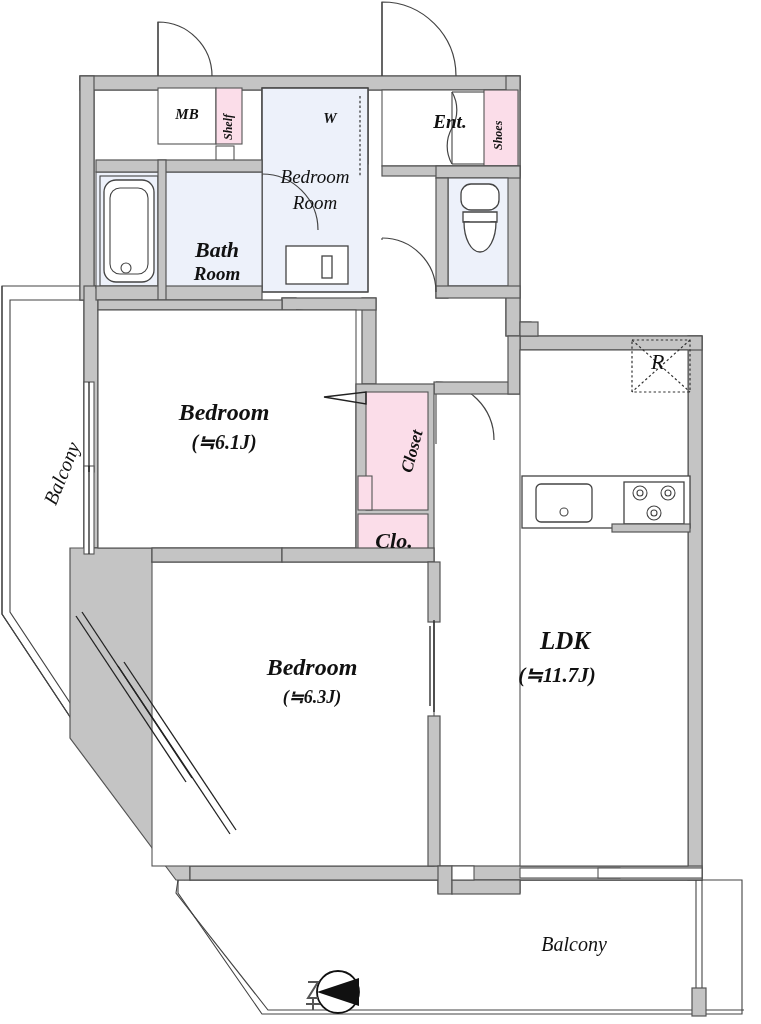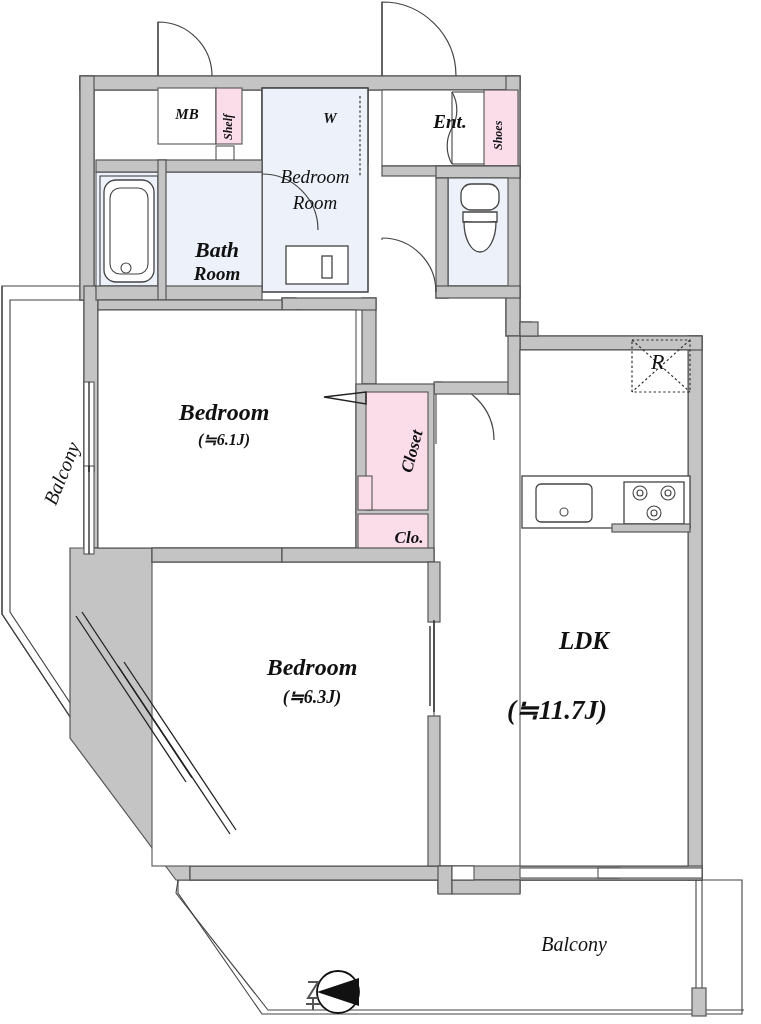--- a/index.html
+++ b/index.html
@@ -235,30 +235,30 @@
 <div class="lbl room-name ctr" style="left:450px;top:112px;font-size:19px;">Ent.</div>
 <div class="lbl tiny" style="left:492px;top:150px;transform:rotate(-90deg);transform-origin:left top;">Shoes</div>
 
 <div class="lbl ctr" style="left:315px;top:167px;font-size:19px;">Bedroom</div>
 <div class="lbl ctr" style="left:315px;top:193px;font-size:19px;">Room</div>
 
 <div class="lbl ctr" style="left:217px;top:238px;font-size:22px;font-weight:700;">Bath</div>
 <div class="lbl ctr" style="left:217px;top:264px;font-size:19px;font-weight:700;">Room</div>
 
 <div class="lbl room-name ctr" style="left:224px;top:400px;font-size:24px;">Bedroom</div>
-<div class="lbl room-size ctr" style="left:224px;top:432px;font-size:16px;">(≒6.1J)</div>
+<div class="lbl room-size ctr" style="left:224px;top:432px;font-size:20px;">(≒6.1J)</div>
 
 <div class="lbl small" style="left:398px;top:470px;transform:rotate(-75deg);transform-origin:left top;font-size:17px;">Closet</div>
-<div class="lbl small ctr" style="left:409px;top:529px;font-size:17px;">Clo.</div>
+<div class="lbl small ctr" style="left:394px;top:529px;font-size:22px;">Clo.</div>
 
 <div class="lbl room-name ctr" style="left:312px;top:655px;font-size:24px;">Bedroom</div>
 <div class="lbl room-size ctr" style="left:312px;top:688px;font-size:18px;">(≒6.3J)</div>
 
-<div class="lbl room-name ctr" style="left:584px;top:628px;font-size:25px;">LDK</div>
-<div class="lbl room-size ctr" style="left:557px;top:696px;font-size:27px;">(≒11.7J)</div>
+<div class="lbl room-name ctr" style="left:565px;top:628px;font-size:25px;">LDK</div>
+<div class="lbl room-size ctr" style="left:557px;top:664px;font-size:21px;">(≒11.7J)</div>
 
 <div class="lbl" style="left:651px;top:350px;font-size:22px;">R</div>
 
 <div class="lbl" style="left:40px;top:500px;font-size:20px;transform:rotate(-68deg);transform-origin:left top;">Balcony</div>
 <div class="lbl ctr" style="left:574px;top:934px;font-size:20px;">Balcony</div>
 
 <svg style="position:absolute;left:302px;top:964px;width:62px;height:56px;" viewBox="0 0 62 56">
   <circle cx="36" cy="28" r="21" fill="#ffffff" stroke="#111" stroke-width="1.8"></circle>
   <polygon points="15,28 57,14 57,42" fill="#111"></polygon>
   <g stroke="#555" stroke-width="2" fill="none">

